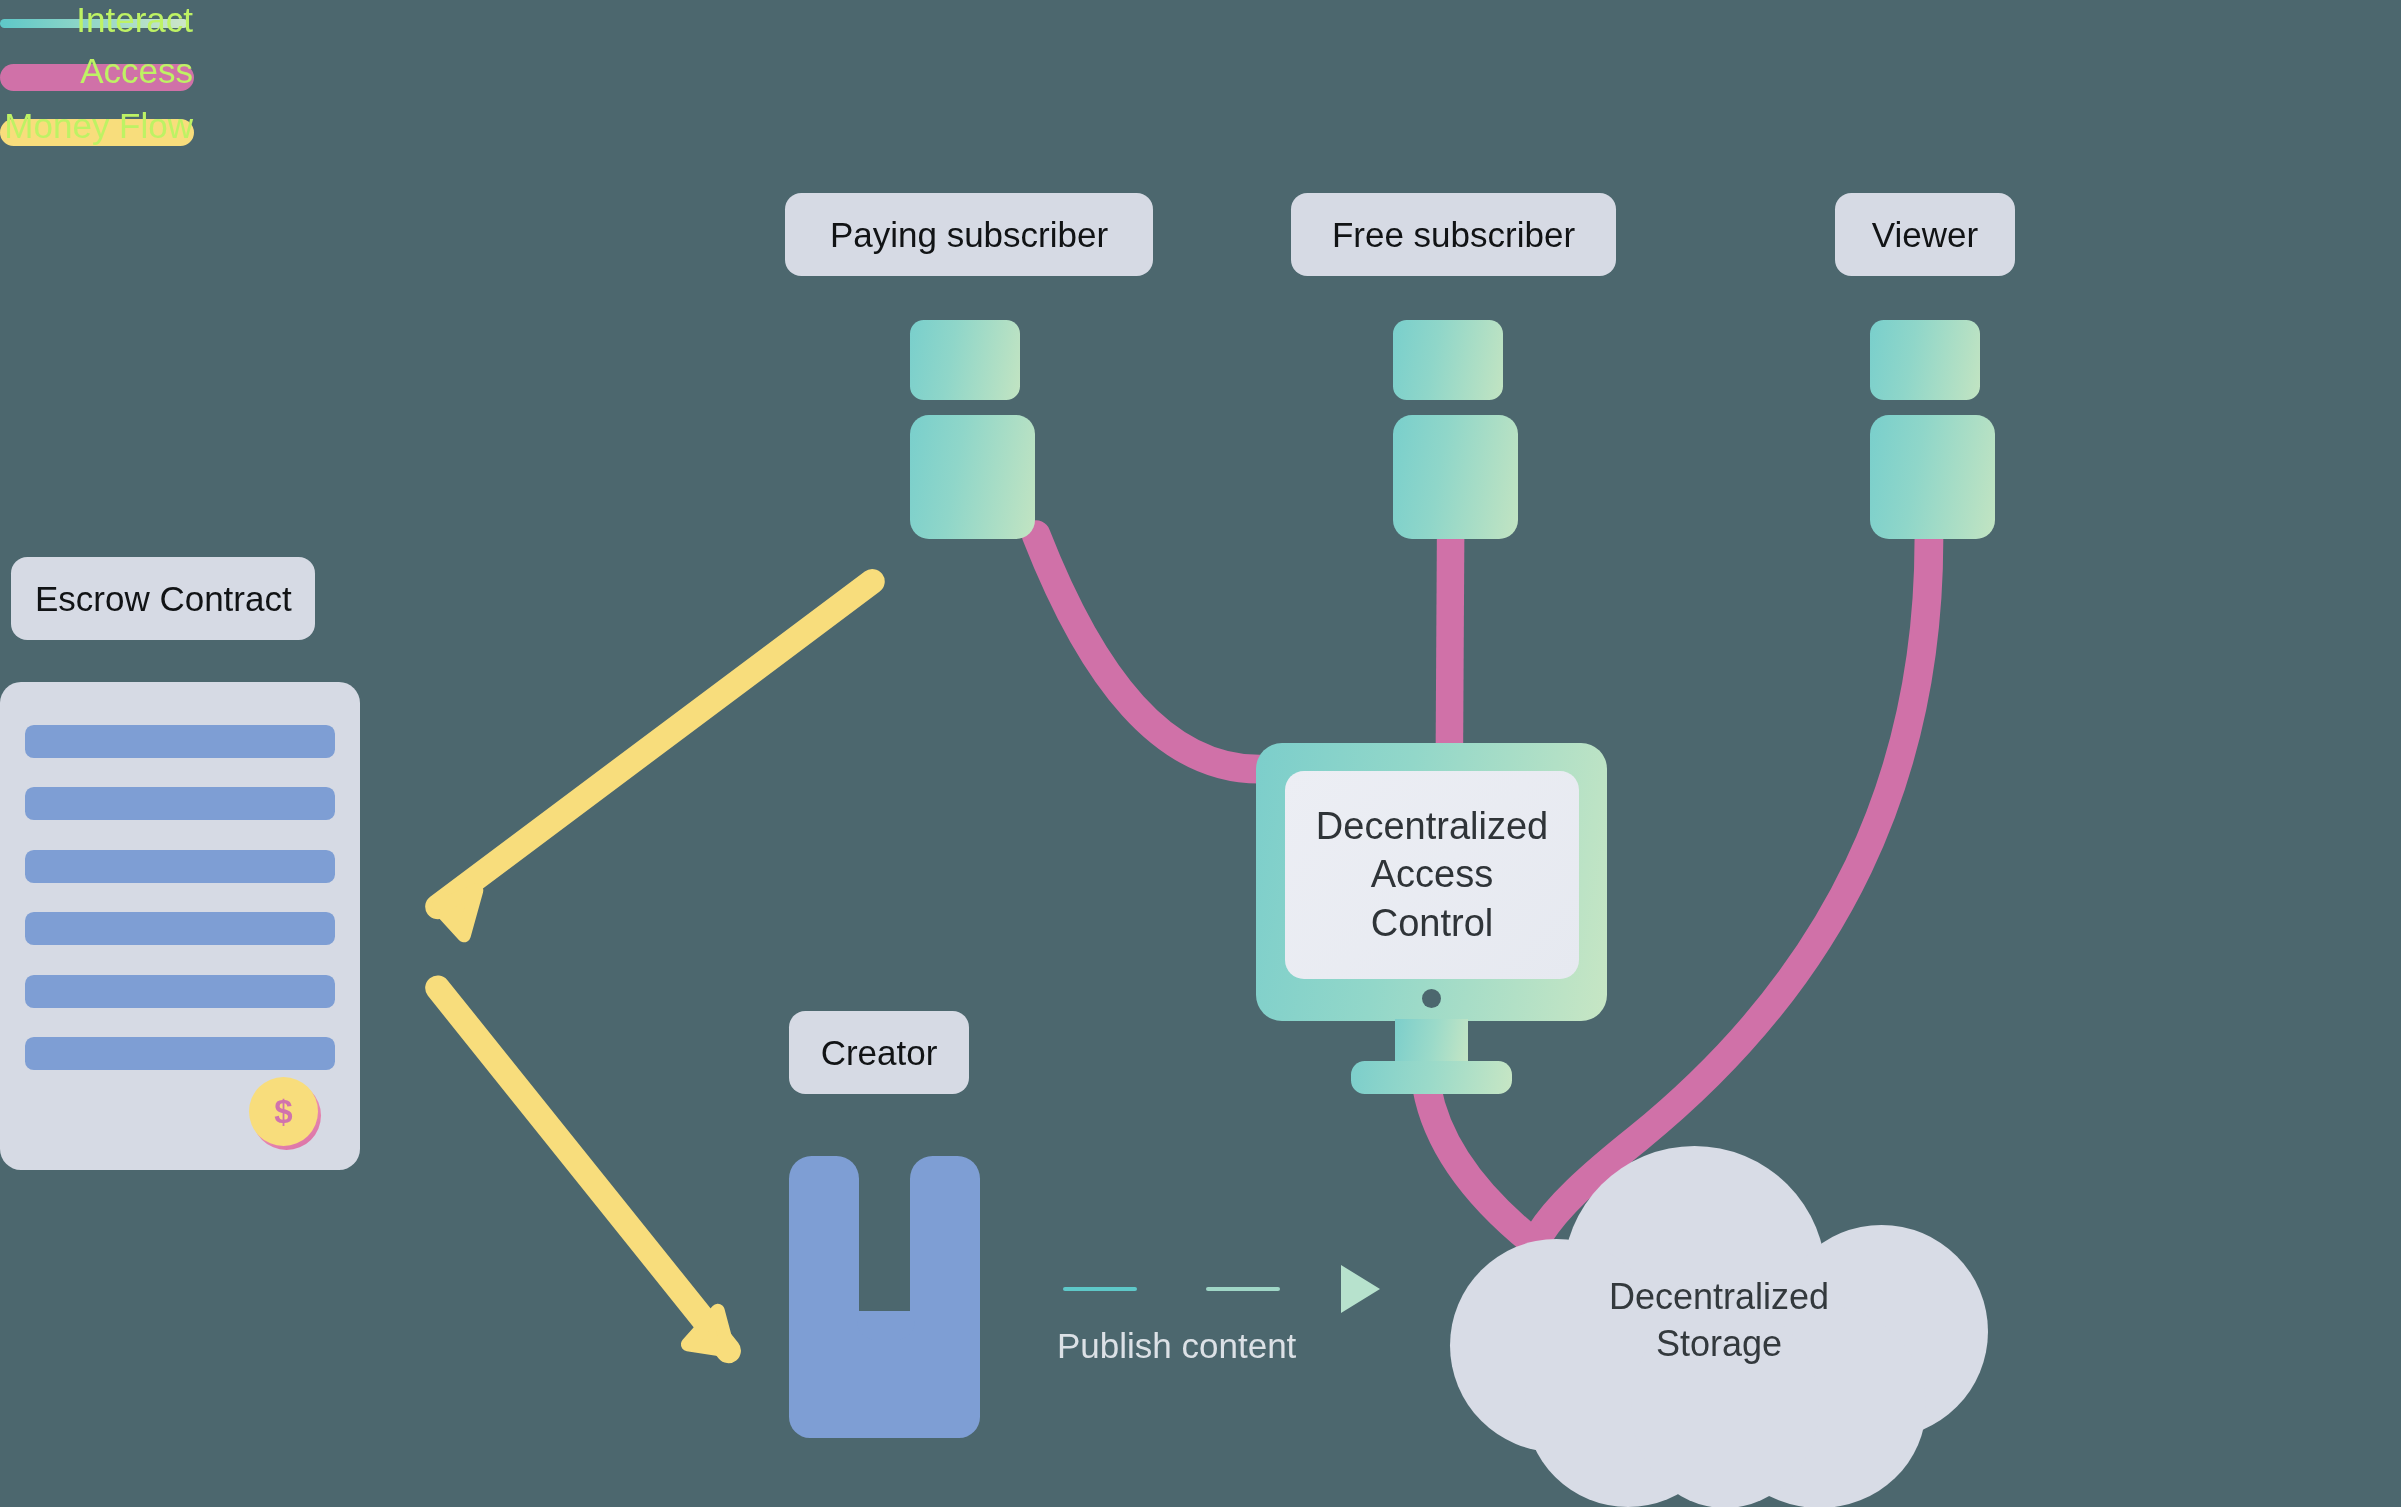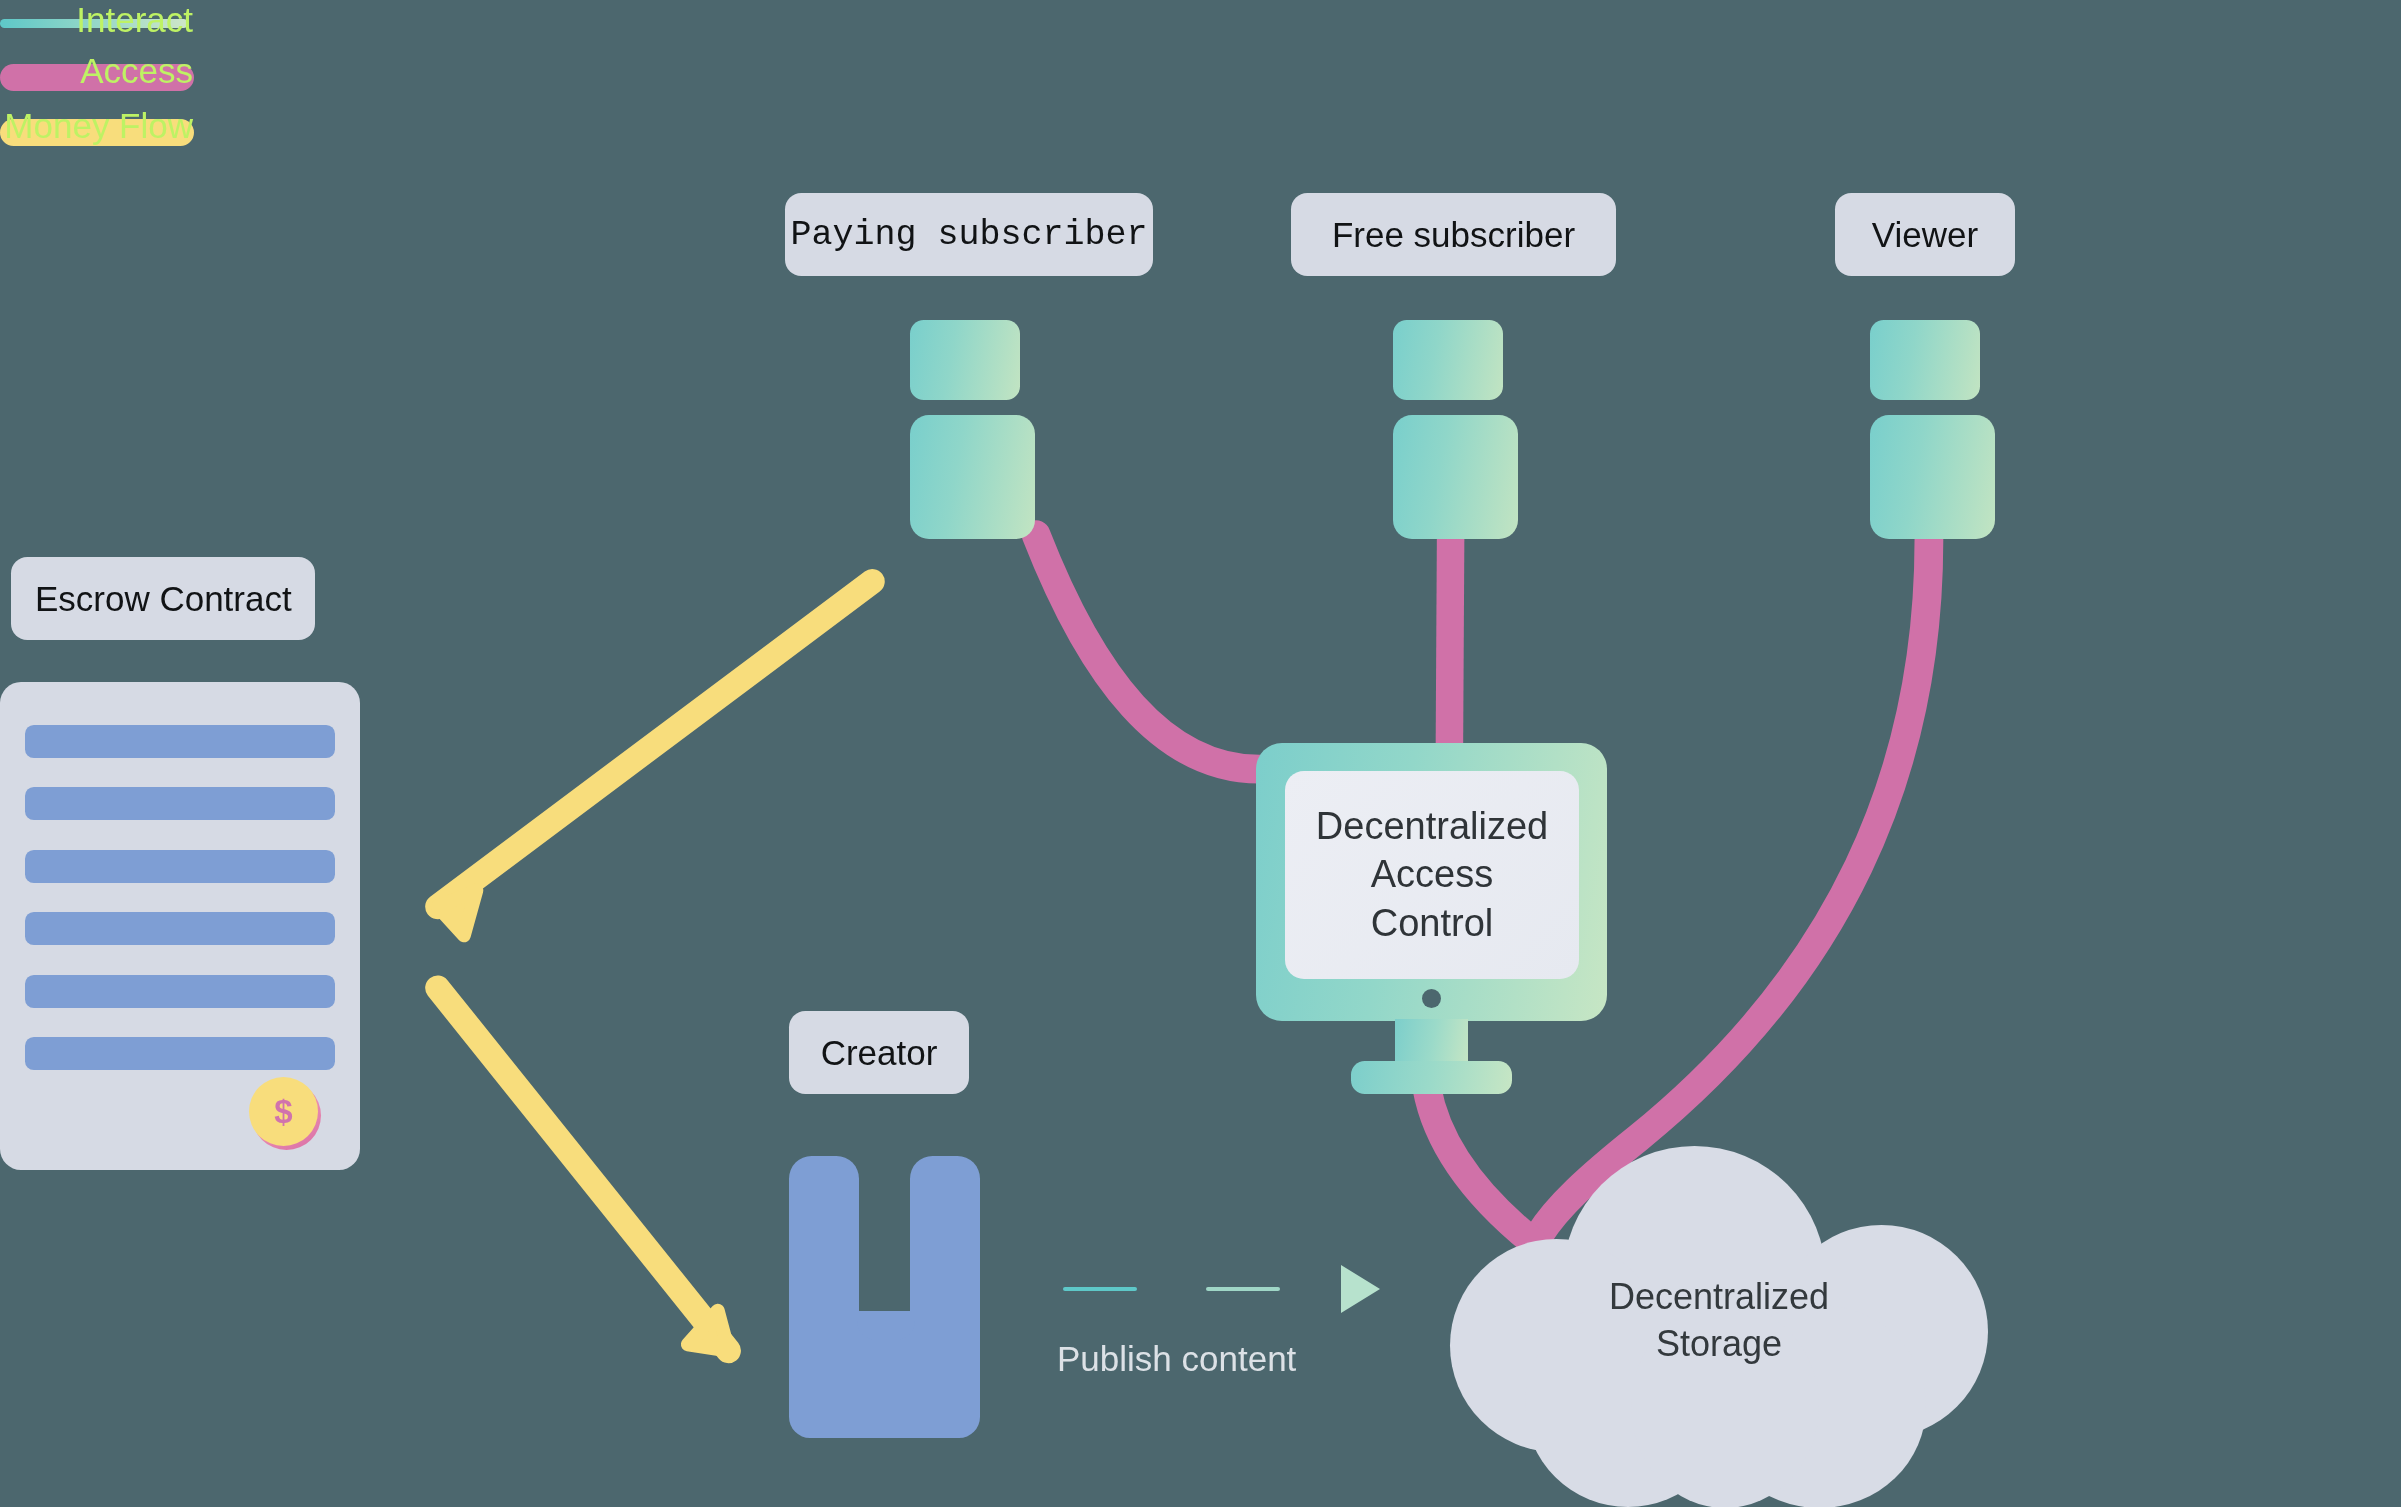--- a/index.html
+++ b/index.html
@@ -216,21 +216,21 @@
       <div class="legend-label" style="top:-3.8px; right:245px;">Access</div>
     </div>
 
     <div class="legend-row" style="height:55px;">
       <div class="legend-swatch" style="top:8.8px; width:194px; height:27.5px; background:#f8dd7c;"></div>
       <div class="legend-label" style="top:-3.8px; right:245px;">Money Flow</div>
     </div>
 
   </div>
 
-  <div class="pill" style="left:785px; top:193px; width:368px; height:83px;font-family:Liberation Mono, monospace;">Paying subscriber</div>
+  <div class="pill" style="left:785px; top:193px; width:368px; height:83px;">Paying subscriber</div>
   <div class="person" style="left:910px; top:320px; width:125px; height:219px;">
     <div class="person-head" style="width:110px; height:80px;"></div>
     <div class="person-body" style="top:95px; width:125px; height:124px;"></div>
   </div>
 
   <div class="pill" style="left:1291px; top:193px; width:325px; height:83px;">Free subscriber</div>
   <div class="person" style="left:1393px; top:320px; width:125px; height:219px;">
     <div class="person-head" style="width:110px; height:80px;"></div>
     <div class="person-body" style="top:95px; width:125px; height:124px;"></div>
   </div>
@@ -289,16 +289,16 @@
     <div class="cloud-lobe" style="left:181px; top:158px; width:188px; height:204px;"></div>
     <div class="cloud-text" style="top:128px;">
       <div>Decentralized</div>
       <div>Storage</div>
     </div>
   </div>
 
   <div class="pub-dash" style="left:1063px; top:1287px; width:74px; background:#5ec8c8;"></div>
   <div class="pub-dash" style="left:1206px; top:1287px; width:74px; background:#9fd6c6;"></div>
   <div class="pub-head" style="left:1341px; top:1265px;"></div>
-  <div class="pub-label" style="left:1057px; top:1326px;margin-top:13px;">Publish content</div>
+  <div class="pub-label" style="left:1057px; top:1326px;">Publish content</div>
 
 </div>
 
 
 </body></html>

